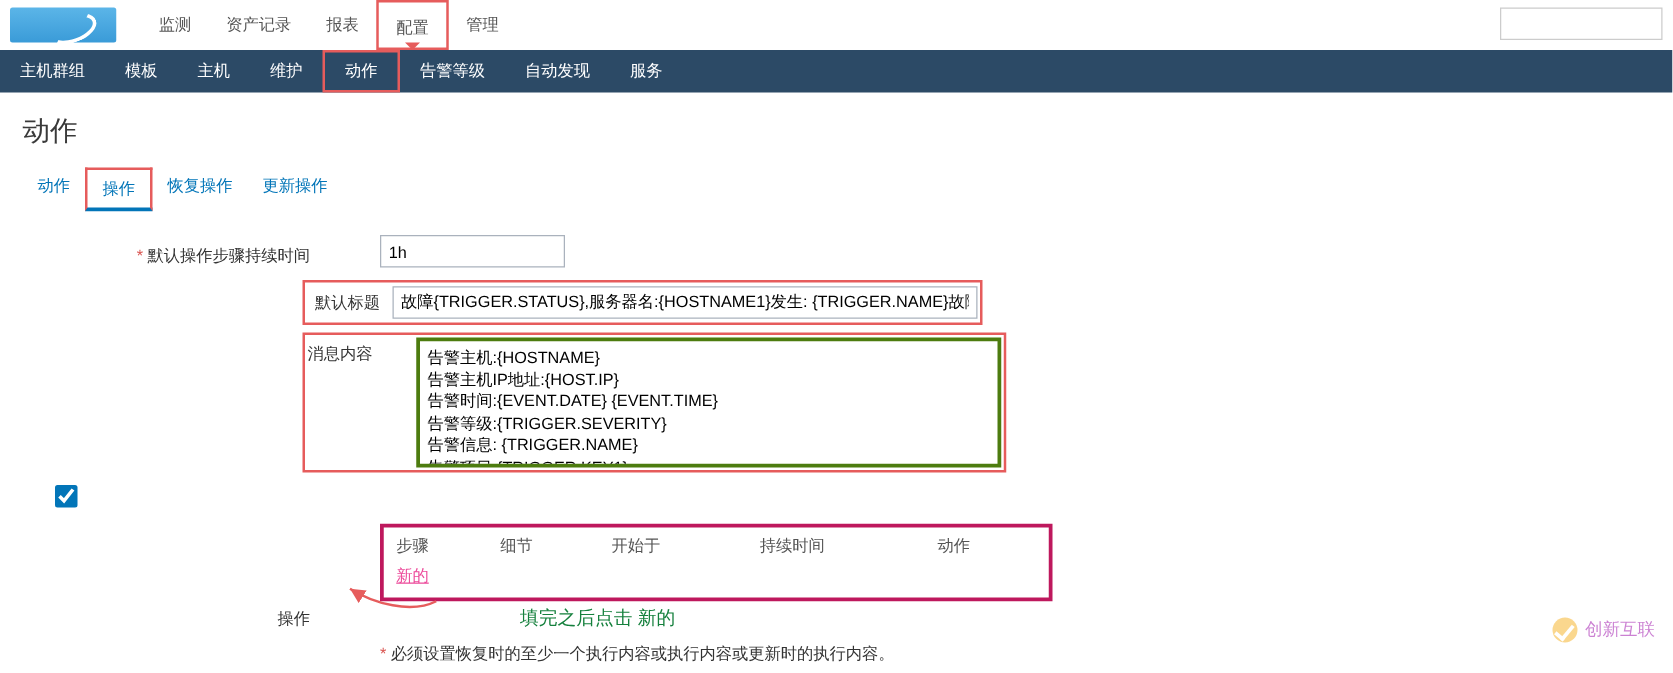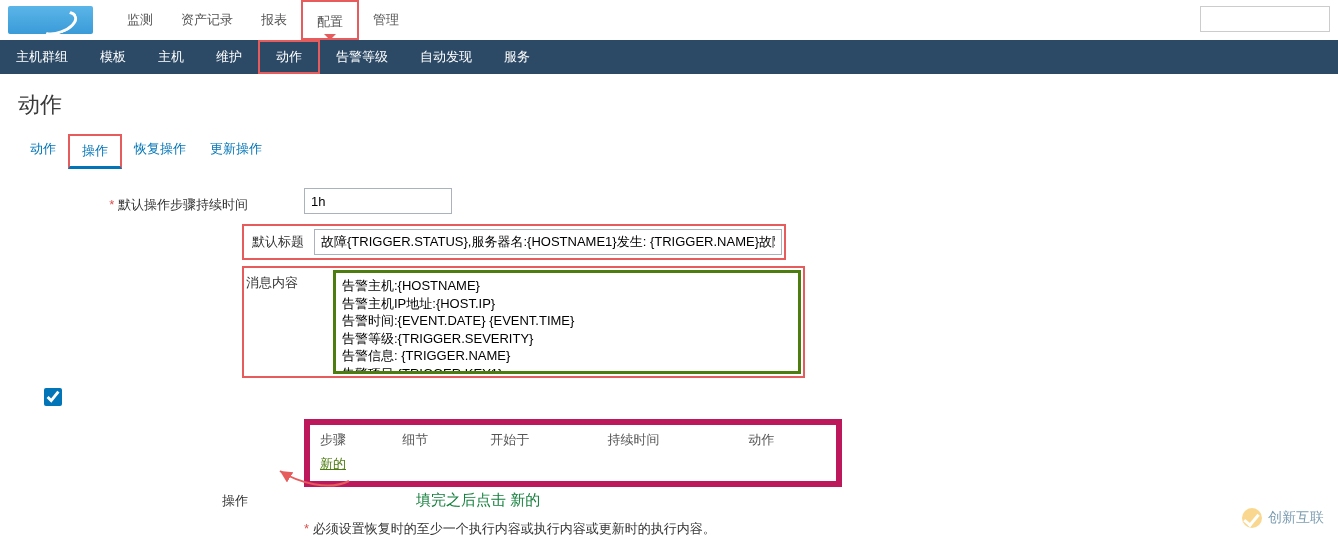--- a/index.html
+++ b/index.html
@@ -168,37 +168,37 @@
     display:inline-block;
   }
   .checkbox{
     width:18px; height:18px;
     accent-color:#0275b8;
   }
 
   
   .ops-table{
     width:538px;
-    border:6px solid #be185d;
+    border:3px solid #be185d;
   }
   .ops-head, .ops-row1{
     display:flex;
     font-size:13px;
   }
   .ops-head > div{
     padding:6px 10px;
     color:#555;
   }
   .c1{width:84px}
   .c2{width:90px}
   .c3{width:120px}
   .c4{width:144px}
   .c5{width:100px}
   .new-link{
-    color:#4d7c0f;
+    color:#ec4899;
     text-decoration:underline;
     padding:0 10px 8px;
     cursor:pointer;
     display:inline-block;
   }
   .annot{
     color:#15803d;
     font-size:15px;
     margin-left:112px;
     margin-top:4px;
@@ -208,25 +208,25 @@
     position:absolute;
     pointer-events:none;
   }
   .star-note{
     color:#d9534f;
     font-size:13px;
   }
 
   .watermark{
     position:absolute;
-    right:14px; bottom:10px;
+    right:14px; bottom:24px;
     display:flex; align-items:center;
     gap:6px;
     opacity:.55;
-    color:#0c4a6e;
+    color:#a21caf;
     font-size:14px;
   }
   .wm-icon{
     width:20px;height:20px;border-radius:50%;
     background:#f7b733;
     position:relative;
   }
   .wm-icon::after{
     content:"";position:absolute;left:5px;top:3px;width:6px;height:12px;
     border-right:3px solid #fff;border-bottom:3px solid #fff;

